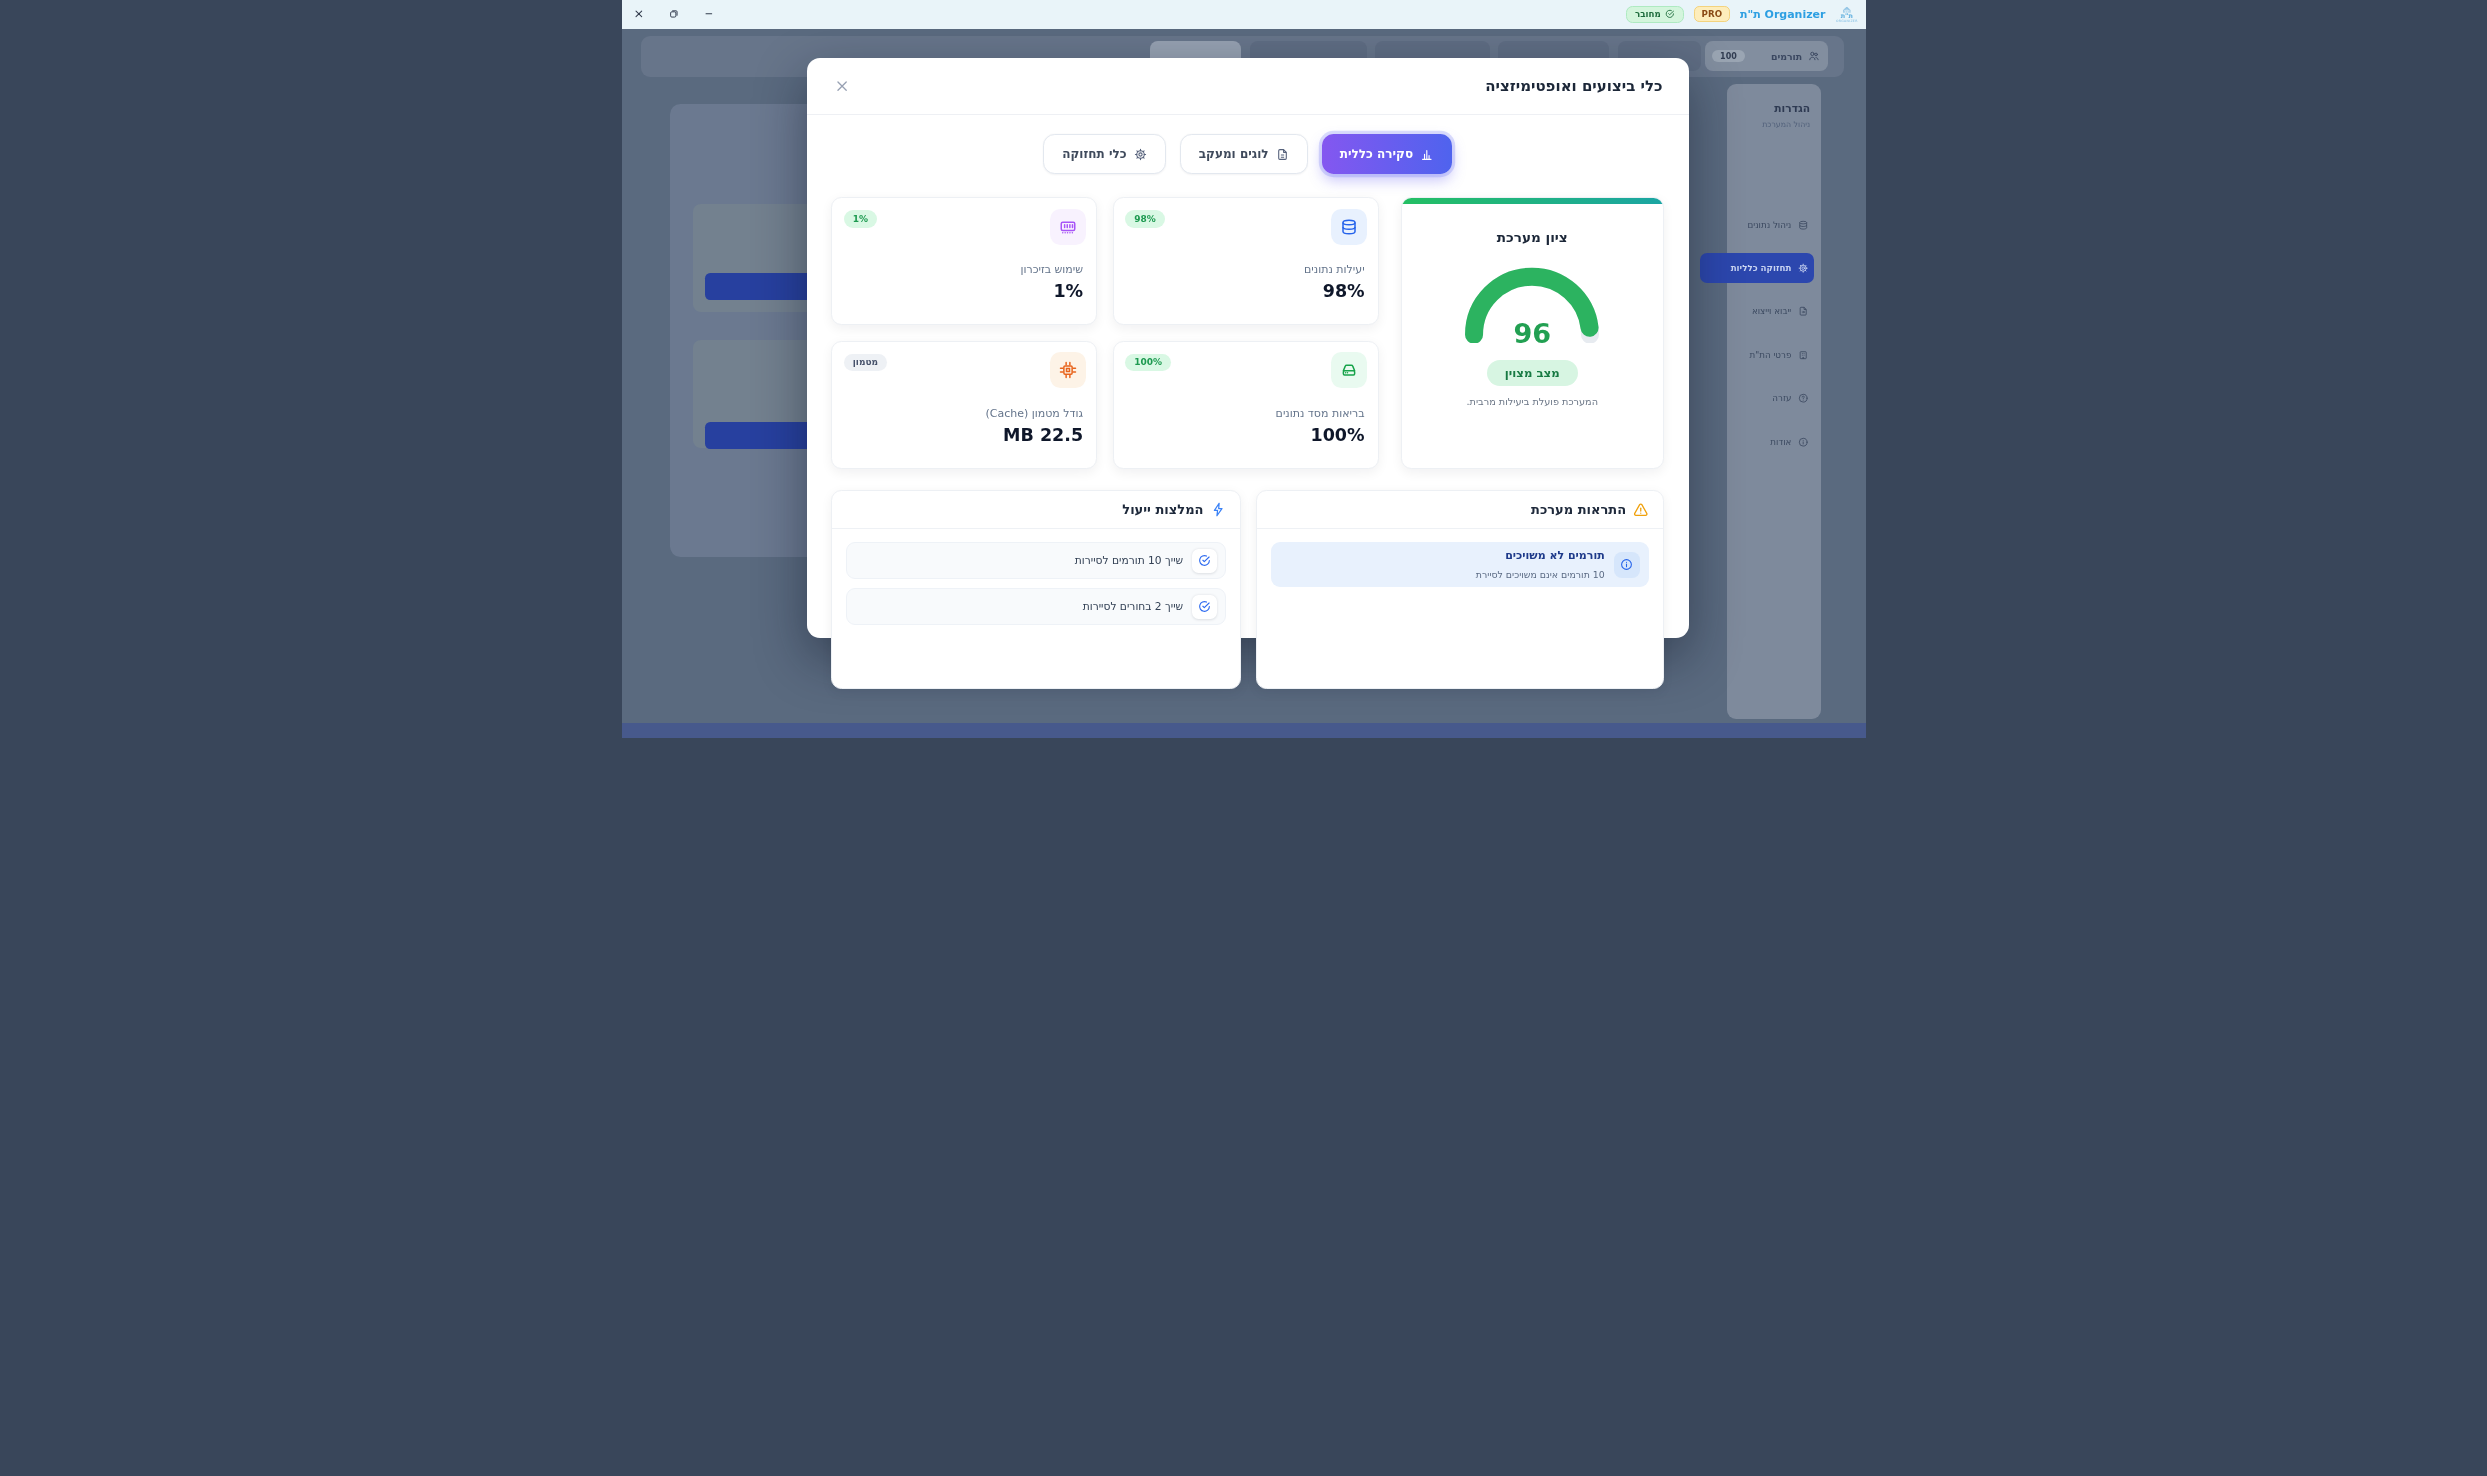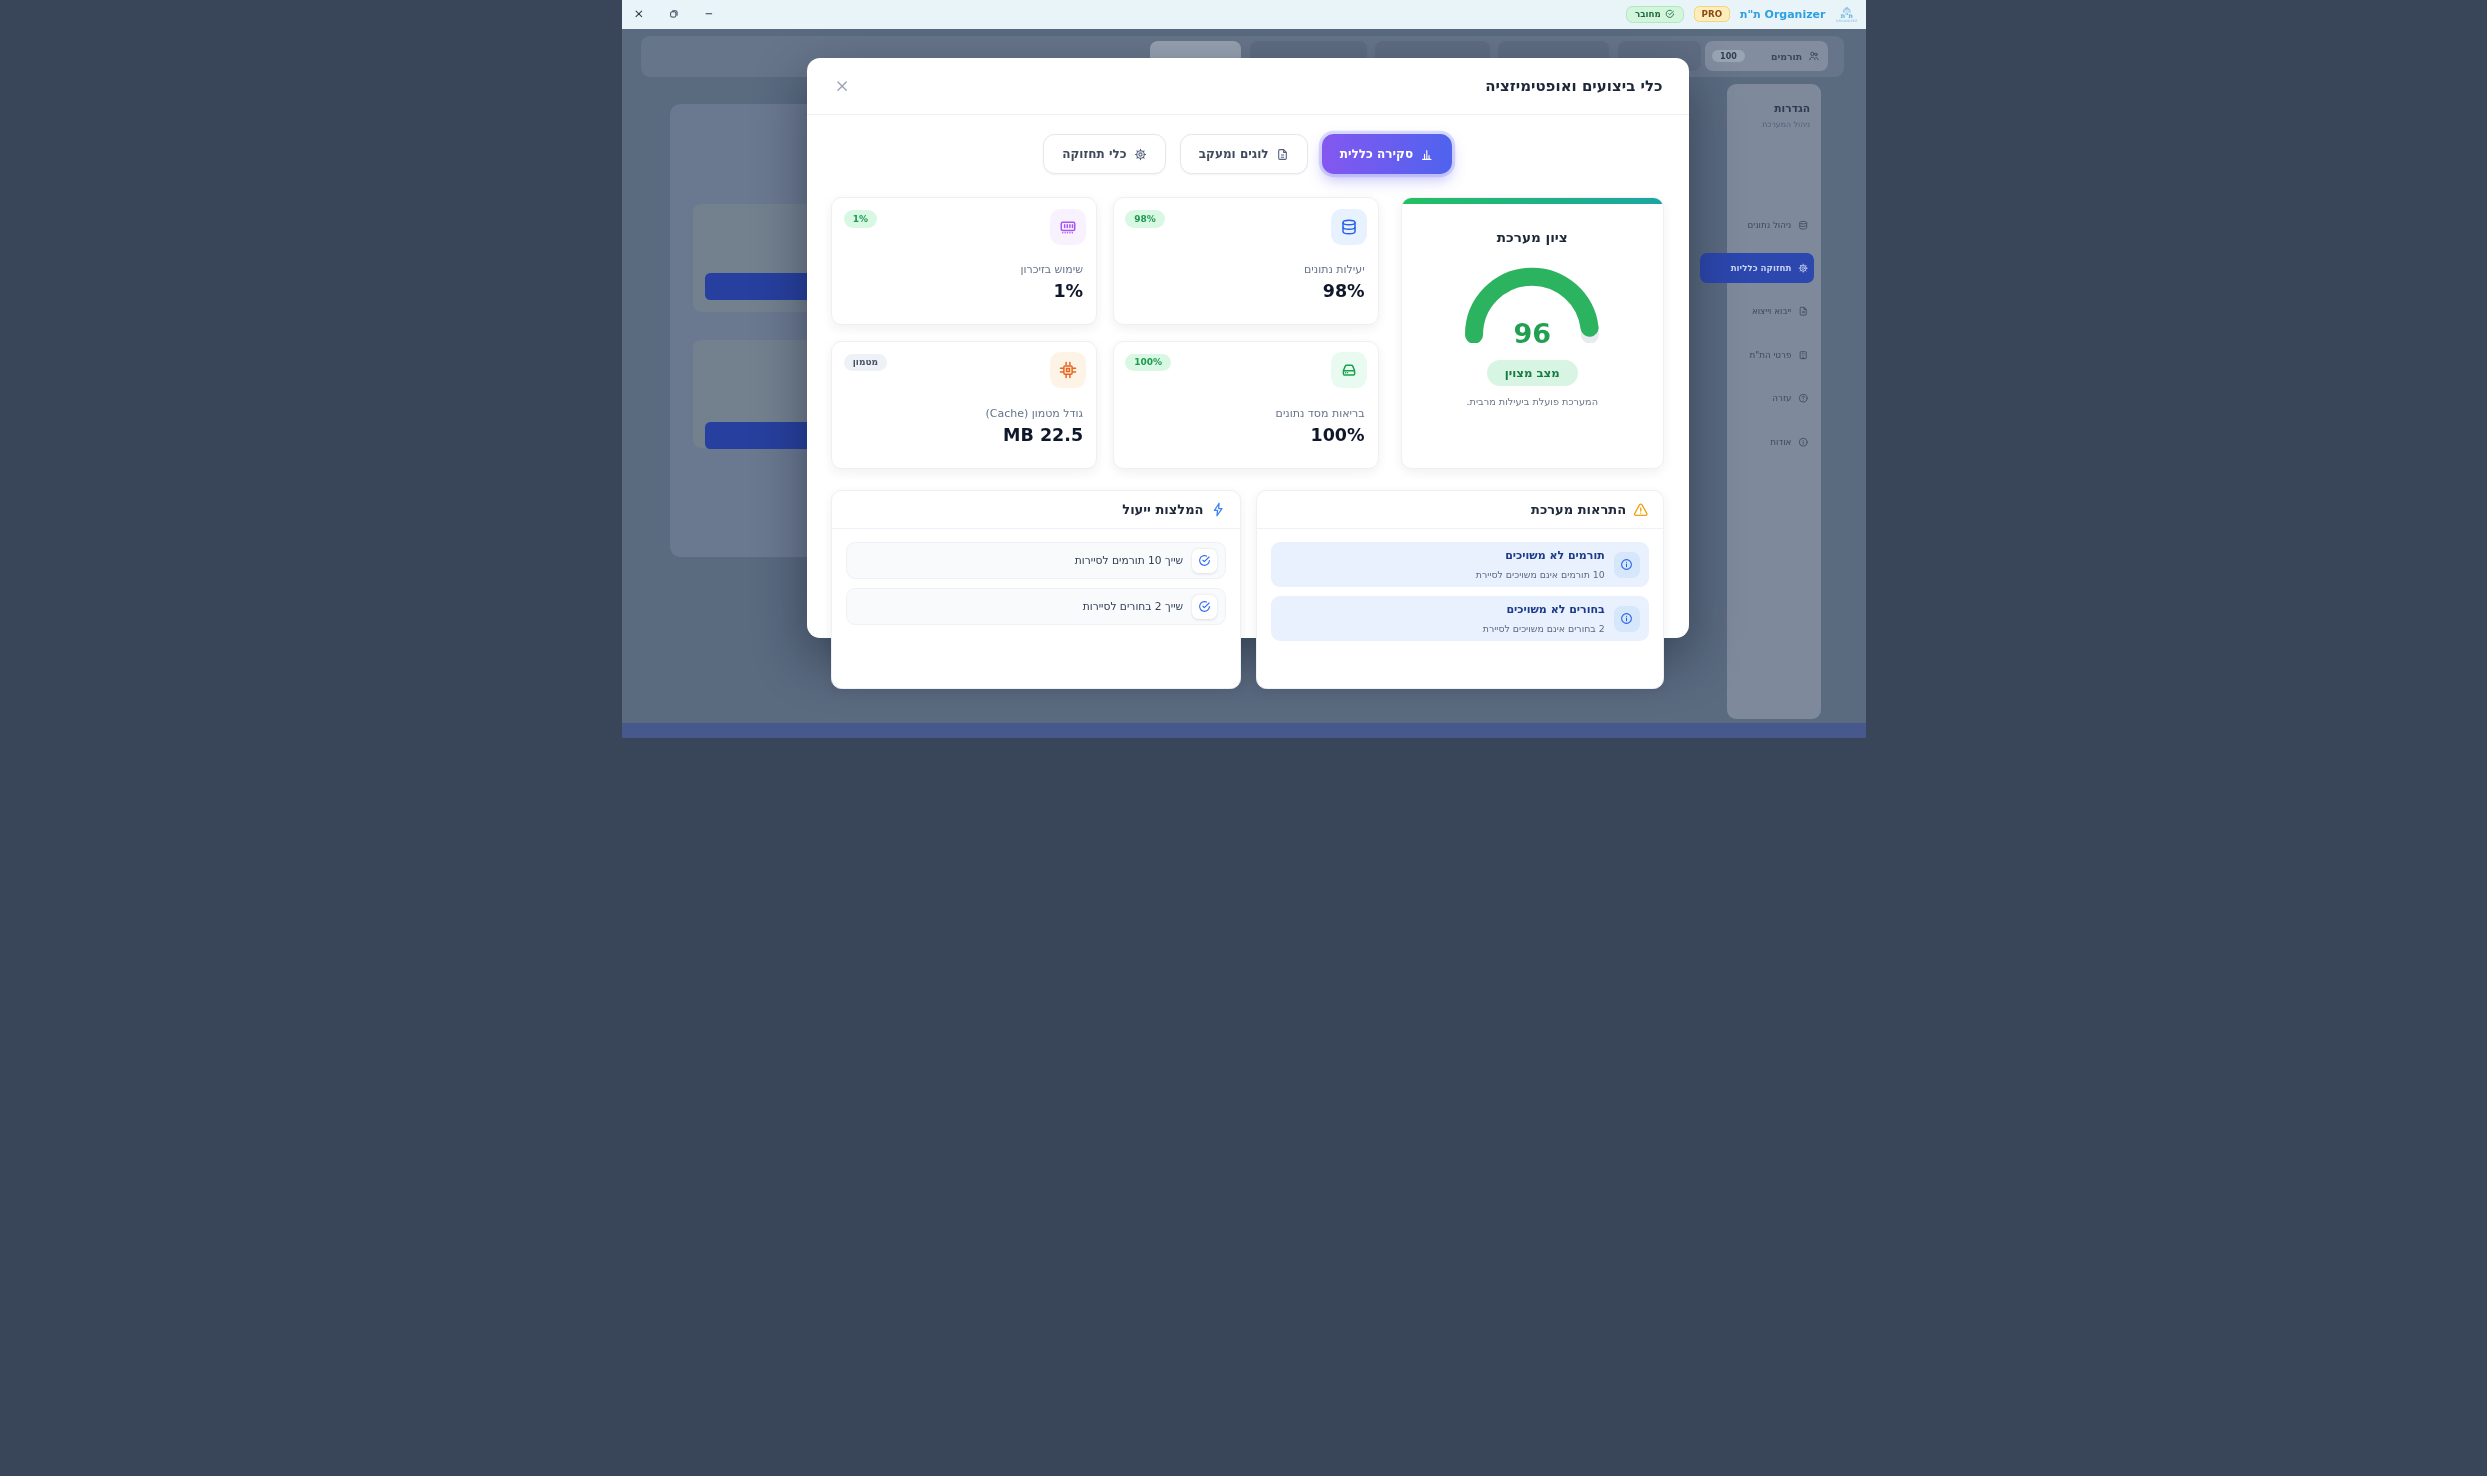--- a/index.html
+++ b/index.html
@@ -361,32 +361,20 @@
               <svg width="13" height="13" viewBox="0 0 24 24" fill="none" stroke="currentColor" stroke-width="2" stroke-linecap="round">
                   <circle cx="12" cy="12" r="9"></circle>
                   <path d="M12 8h.01M12 11.3V16"></path>
                 </svg>
             </div>
             <div class="alert-texts">
               <div class="alert-title">תורמים לא משויכים</div>
               <div class="alert-desc">10 תורמים אינם משויכים לסיירת</div>
             </div>
           </div>
-          <div class="alert-item">
-            <div class="alert-iconbox">
-              <svg width="13" height="13" viewBox="0 0 24 24" fill="none" stroke="currentColor" stroke-width="2" stroke-linecap="round">
-                  <circle cx="12" cy="12" r="9"></circle>
-                  <path d="M12 8h.01M12 11.3V16"></path>
-                </svg>
-            </div>
-            <div class="alert-texts">
-              <div class="alert-title">בחורים לא משויכים</div>
-              <div class="alert-desc">2 בחורים אינם משויכים לסיירת</div>
-            </div>
-          </div>
         </div>
       </div>
 
       <div class="panel recs">
         <div class="panel-header">
           <span>
             <svg width="15" height="15" viewBox="0 0 24 24" fill="none" stroke="#3b82f6" stroke-width="2" stroke-linejoin="round">
                 <path d="M13 2 5.5 13.5h5L9.5 22l8-11.5h-5.2L13 2z"></path>
               </svg>
           </span>

